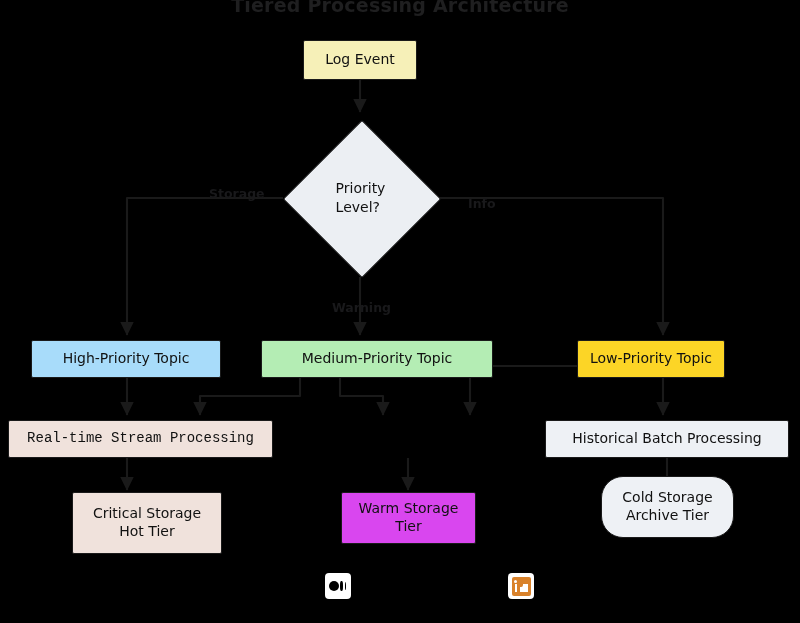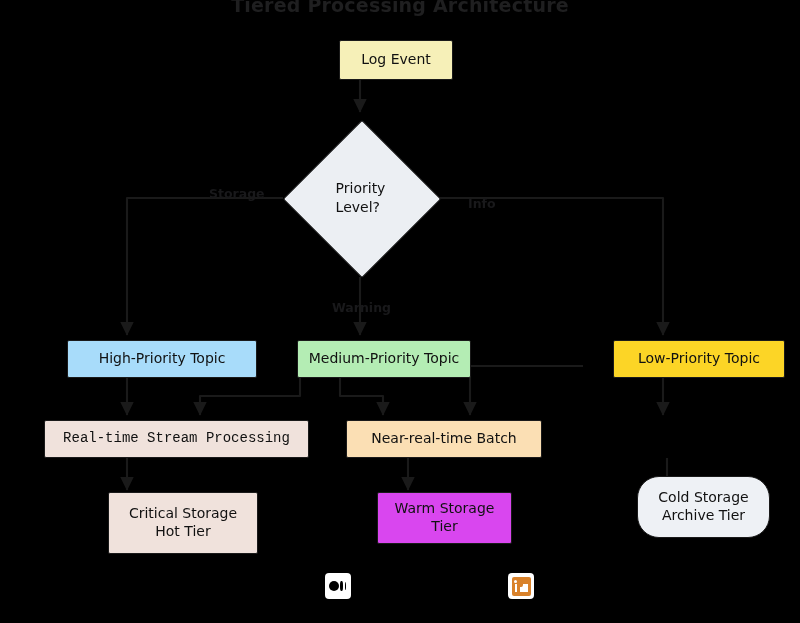--- a/index.html
+++ b/index.html
@@ -40,21 +40,20 @@
     display: flex;
     align-items: center;
     justify-content: center;
     text-align: center;
     color: #111111;
     font-family: "DejaVu Sans", sans-serif;
     font-size: 14px;
     line-height: 1.28;
     white-space: pre-line;
     padding: 0 6px;
-    margin-left: 36px;
   }
 
   
   #decision-wrap {
     position: absolute;
     left: 283px;
     top: 120px;
     width: 155px;
     height: 155px;
   }
@@ -240,28 +239,28 @@
   </div>
 
   <div class="edge-label" style="left:209px; top:186px;">Storage</div>
 
   <div class="edge-label" style="left:332px; top:300px;">Warning</div>
 
   <div class="edge-label" style="left:468px; top:196px;">Info</div>
 
   <div class="node" style="left:31px; top:340px; width:190px; height:38px; background:#a8dcfa;">High-Priority Topic</div>
 
-  <div class="node" style="left:261px; top:340px; width:174px; height:38px; background:#b4edb4;">Medium-Priority Topic</div>
-
-  <div class="node" style="left:577px; top:340px; width:172px; height:38px; background:#fcd526;">Low-Priority Topic</div>
+  <div class="node" style="left:261px; top:340px; width:232px; height:38px; background:#b4edb4;">Medium-Priority Topic</div>
+
+  <div class="node" style="left:577px; top:340px; width:148px; height:38px; background:#fcd526;">Low-Priority Topic</div>
 
   <div class="node" style="left:8px; top:420px; width:265px; height:38px; background:#f0e2dc;font-family:Liberation Mono, monospace;">Real-time Stream Processing</div>
 
-  <div class="node" style="left:310px; top:420px; width:196px; height:38px; background:#fbdfb4;">Near-real-time Batch</div>
-
+
+  <div class="node" style="left:545px; top:420px; width:244px; height:38px; background:#eef1f5;">Historical Batch Processing</div>
 
   <div class="node" style="left:72px; top:492px; width:150px; height:62px; background:#f0e2dc;">Critical Storage
 Hot Tier</div>
 
   <div class="node" style="left:341px; top:492px; width:135px; height:52px; background:#d946ef;">Warm Storage
 Tier</div>
 
   <div class="node" style="left:601px; top:476px; width:133px; height:62px; background:#eef1f5;border-radius:22px;">Cold Storage
 Archive Tier</div>
 

